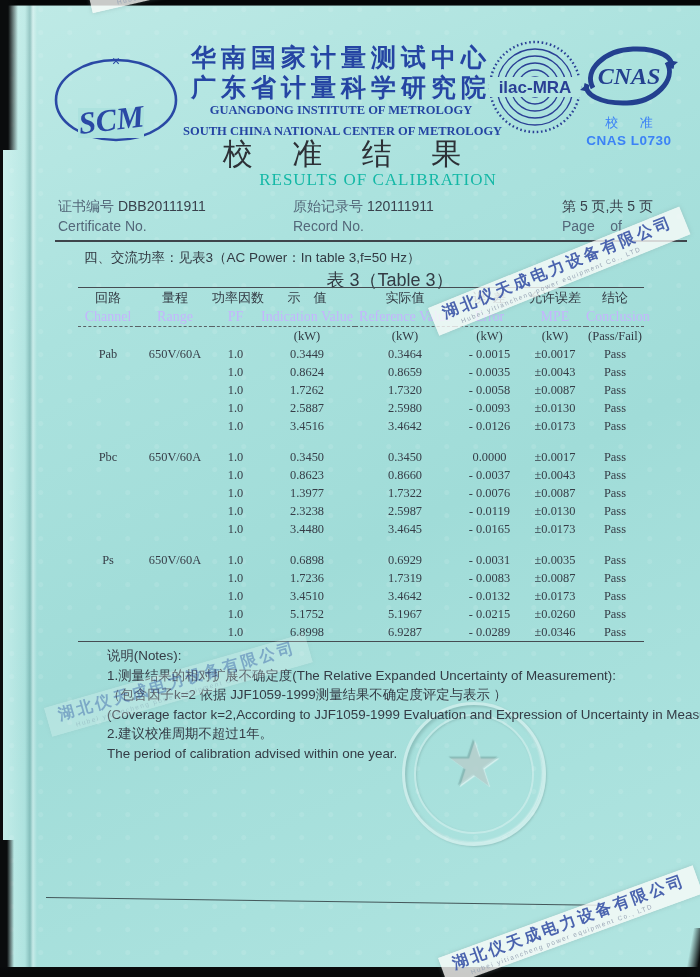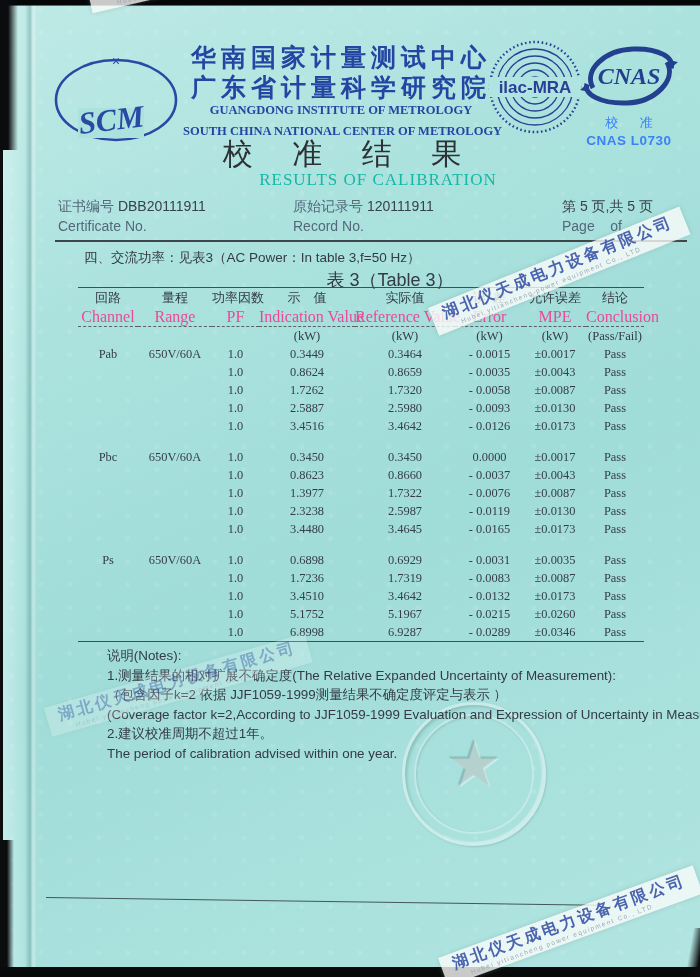--- a/index.html
+++ b/index.html
@@ -40,21 +40,21 @@
 
   .section-line{position:absolute;left:84px;top:249px;font-size:13.5px;color:#333b44;}
   .tbl-caption{position:absolute;left:0;top:268px;width:700px;text-align:center;font-size:18px;color:#333b44;padding-left:40px;}
 
   
   .tblwrap{position:absolute;left:78px;top:287px;width:566px;}
   table{border-collapse:collapse;table-layout:fixed;width:100%;
         font-family:"Liberation Serif","DejaVu Serif",serif;}
   td,th{padding:0;text-align:center;font-weight:normal;overflow:visible;white-space:pre;}
   tr.hcn th{font-family:"Liberation Sans","DejaVu Sans",sans-serif;font-size:13px;height:20px;border-top:1.6px solid #454c52;color:#333b44;}
-  tr.hen th{font-size:16px;height:18px;border-bottom:1.3px dashed #5a6166;color:#ec4899;}
+  tr.hen th{font-size:14px;height:18px;border-bottom:1.3px dashed #5a6166;color:#c4b5fd;}
   tr.hun td{font-size:12.6px;height:18px;color:#333b44;}
   tbody td{font-size:12.4px;height:18px;color:#363d47;}
   tr.spacer td{height:13px;border:none;}
   table{border-bottom:1.6px solid #454c52;}
 
   
   .notes{position:absolute;left:59px;top:646px;width:610px;font-size:13.4px;line-height:19.6px;color:#343b45;margin-left:48px;}
   .notes .ln{white-space:nowrap;}
 
   

